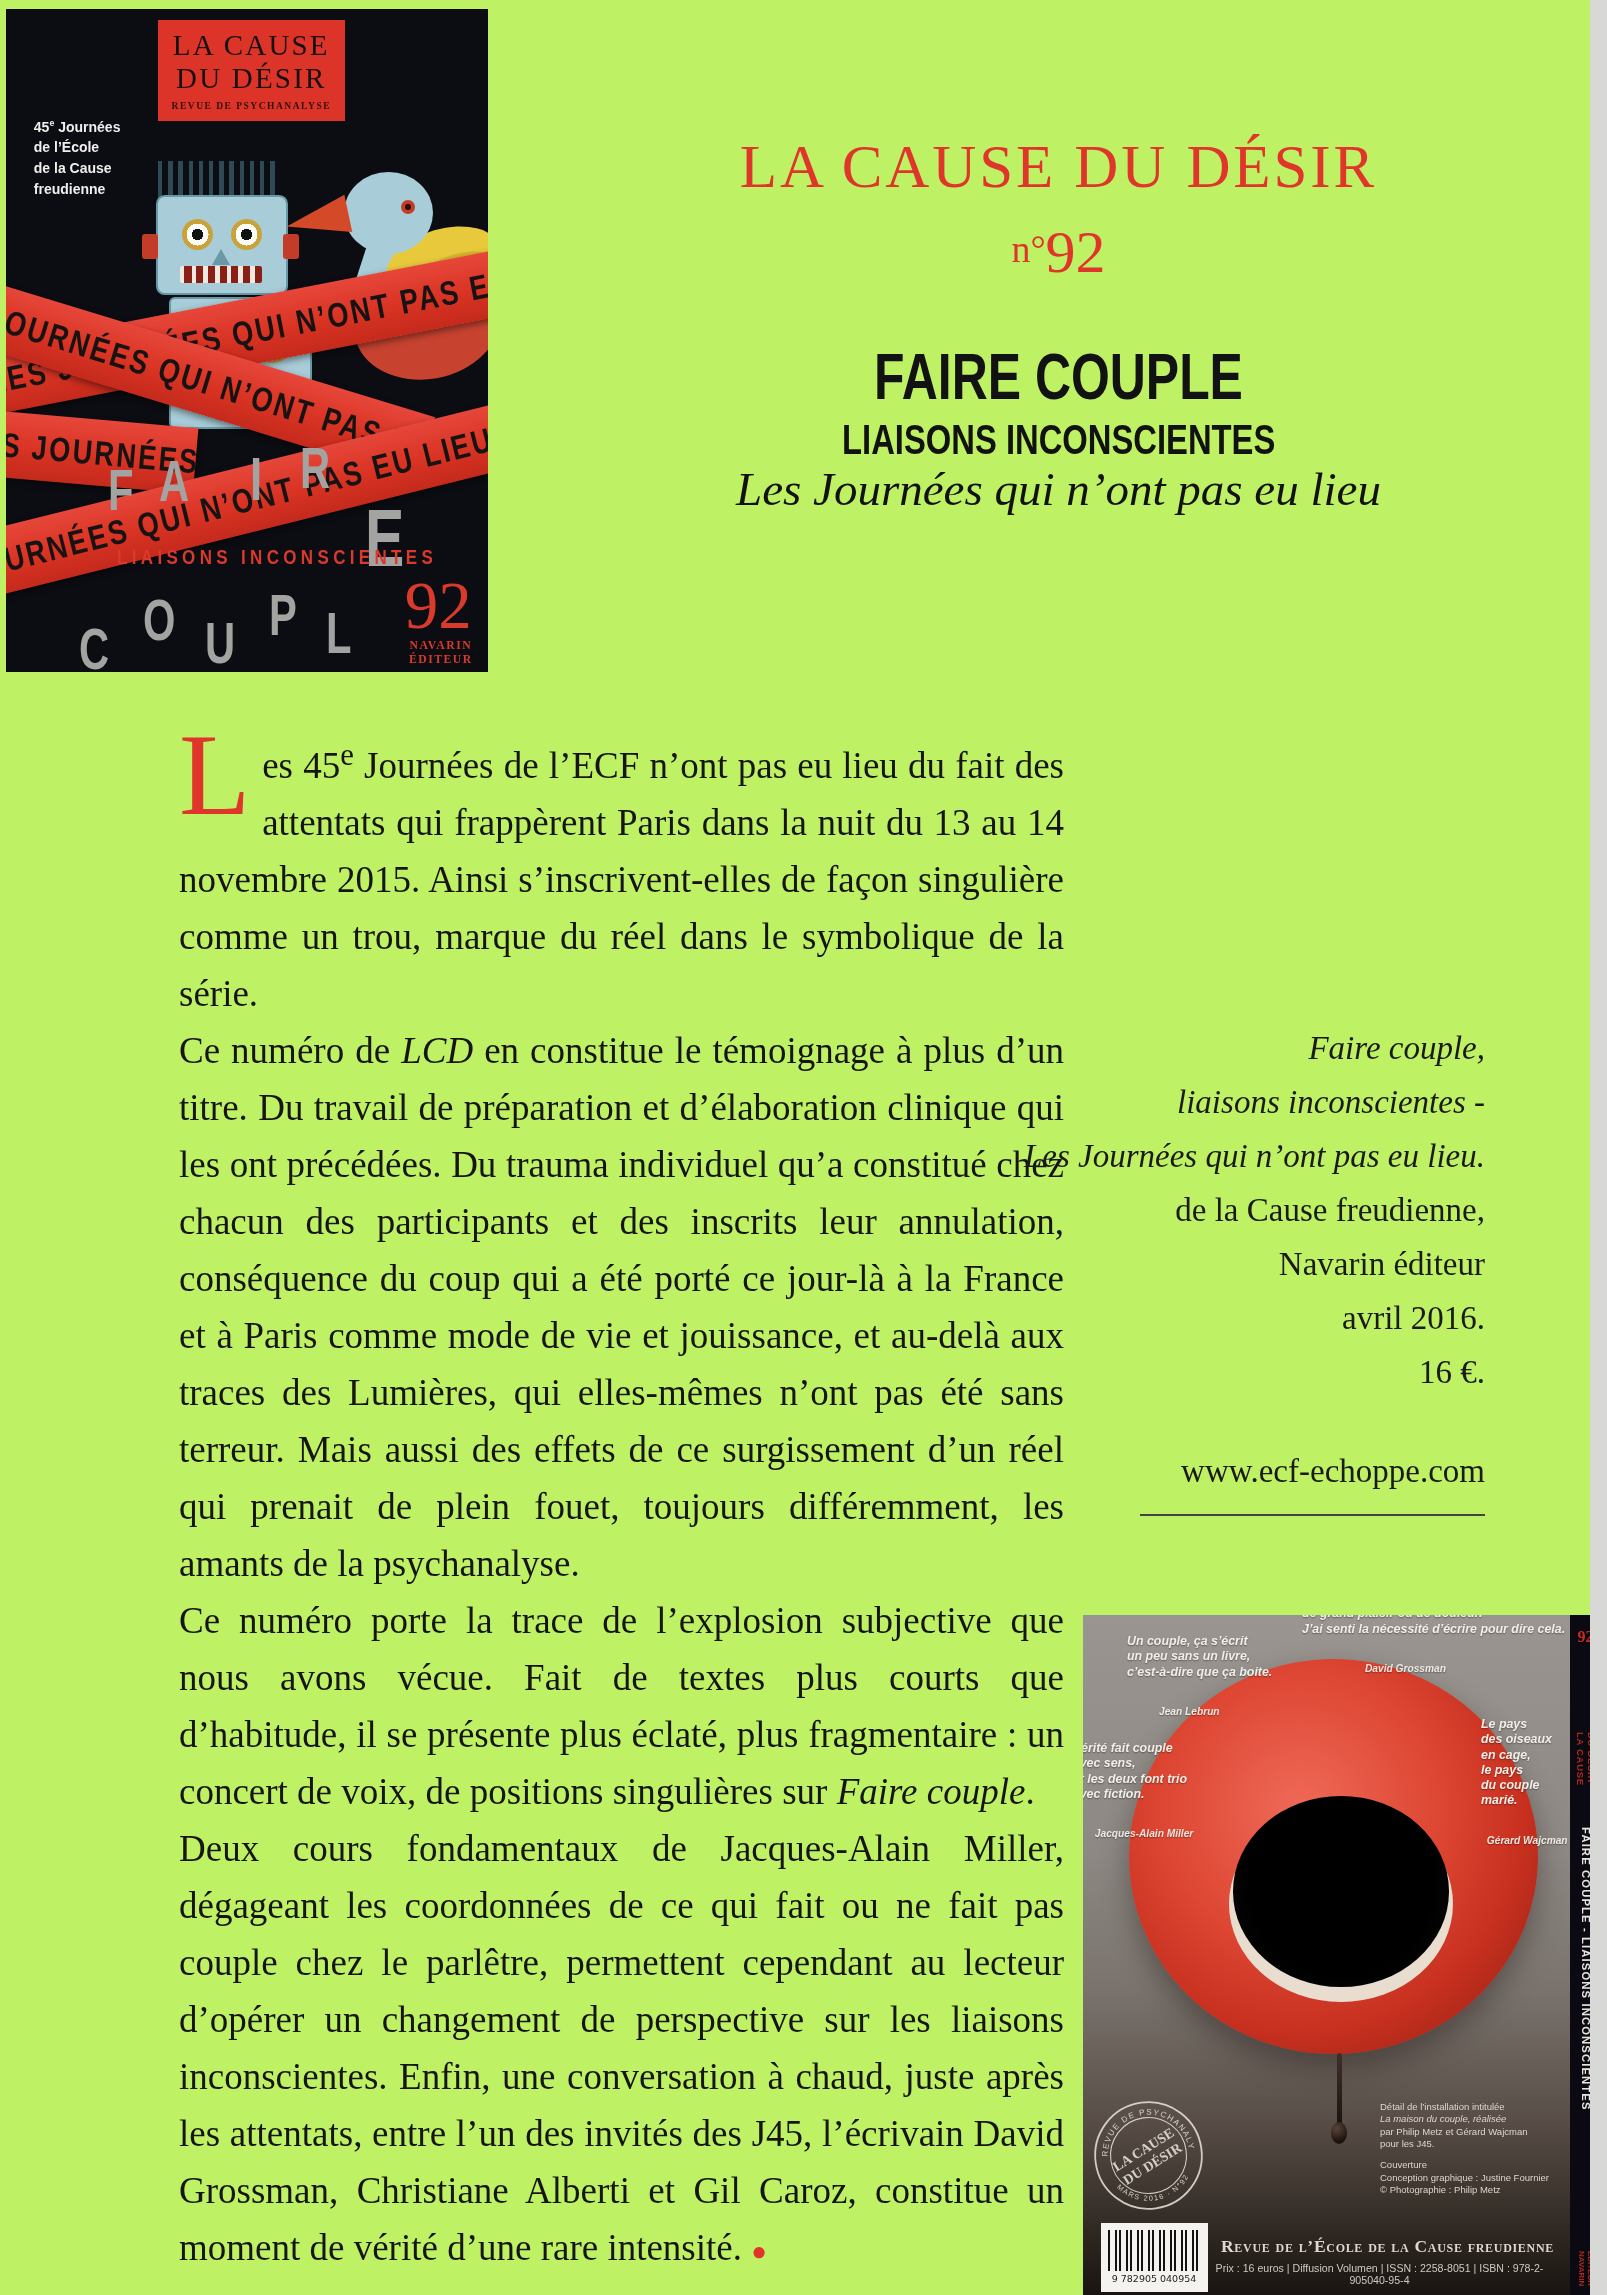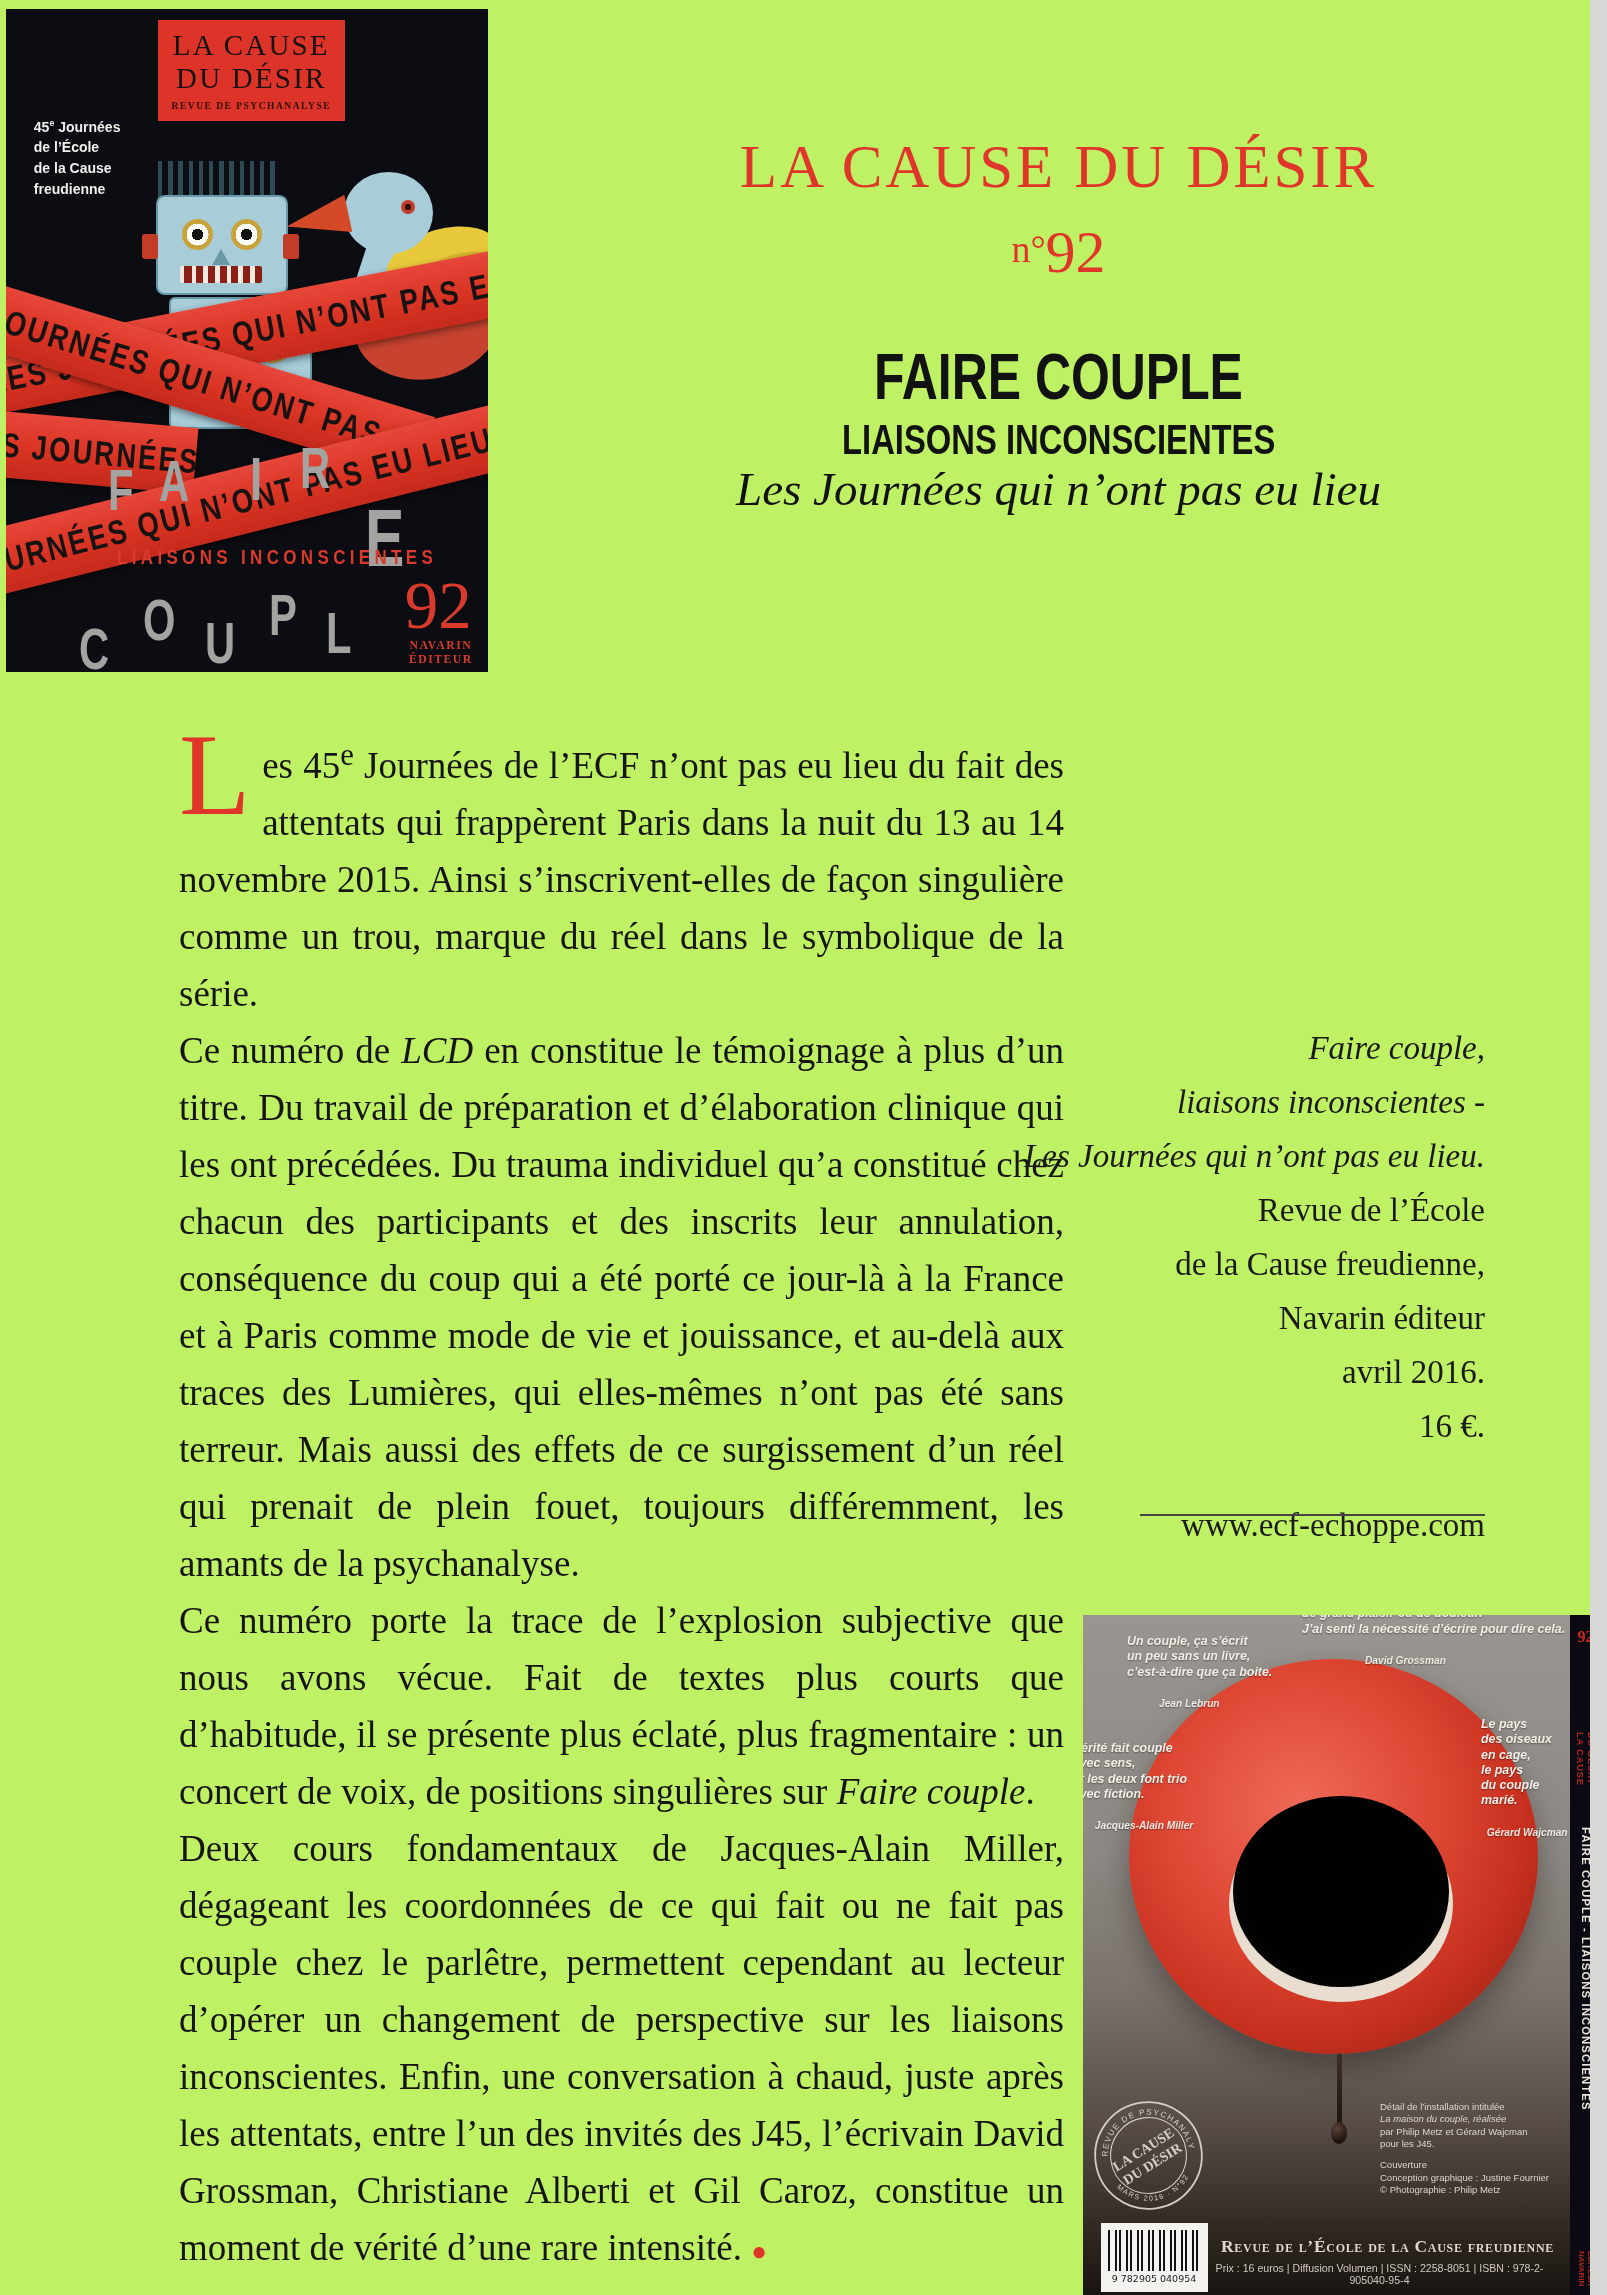--- a/index.html
+++ b/index.html
@@ -97,21 +97,21 @@
      background:radial-gradient(circle at 42% 38%,#ef6a58 0%,#dd4733 40%,#c8301f 65%,#9c2315 88%,#8a1d10 100%);
      box-shadow:0 13px 29px rgba(20,10,8,.35);}
   #crescent{left:146px;top:191px;width:224px;height:196px;border-radius:50%;background:#e9ddd0;}
   #hole{left:150px;top:181px;width:216px;height:191px;border-radius:50%;
      background:radial-gradient(circle at 50% 45%,#000 60%,#0d0a09 100%);}
   #drip{left:254px;top:438px;width:5.1px;height:73px;background:linear-gradient(#402f27,#1b1310);border-radius:2.9px;}
   #droplet{left:248px;top:507px;width:16px;height:22px;border-radius:50%;
      background:radial-gradient(circle at 35% 30%,#5a4438,#1c120d 70%);}
   .quote{position:absolute;color:#f3efe8;font-family:"Liberation Sans",sans-serif;font-style:italic;
          font-weight:bold;font-size:12.4px;line-height:15.3px;text-shadow:0 0.7px 1.5px rgba(0,0,0,.4);}
-  .attr{font-style:italic;font-size:10.2px;margin-top:16px;opacity:.95;}
+  .attr{font-style:italic;font-size:10.2px;margin-top:24px;opacity:.95;}
   #q1{left:44px;top:19px;} #q1 .attr{margin-left:32px;}
   #q2{left:219px;top:-8.8px;} #q2 .attr{margin-left:63px;}
   #q3{left:-10.2px;top:126px;} #q3 .attr{margin-left:22px;}
   #q4{left:398px;top:102px;} #q4 .attr{margin-left:5.8px;}
   #stamp{left:10.2px;top:485px;width:111px;height:111px;opacity:.85;transform:rotate(-8deg);}
   #barcode{left:17.5px;top:608px;width:107px;height:69px;background:#f4f3ef;}
   #bars{left:7.3px;top:6.6px;width:92px;height:41px;
      background:repeating-linear-gradient(90deg,#141312 0 2.2px,transparent 2.2px 3.7px,#141312 3.7px 4.4px,transparent 4.4px 7.3px,#141312 7.3px 8.8px,transparent 8.8px 11px);}
   #bcnum{left:0;top:50px;width:107px;text-align:center;font-family:"DejaVu Sans",sans-serif;font-size:9.5px;color:#222;}
   #credits{left:297px;top:486px;width:186px;color:#ddd7cf;font-family:"Liberation Sans",sans-serif;
@@ -216,21 +216,20 @@
     <p><span id="dropcap">L</span><span>es 45</span><sup>e</sup><span> Journées de l’ECF n’ont pas eu lieu du fait des attentats qui frappèrent Paris dans la nuit du 13 au 14 novembre 2015. Ainsi s’inscrivent-elles de façon singulière comme un trou, marque du réel dans le symbolique de la série.</span></p>
     <p><span>Ce numéro de </span><span class="it">LCD</span><span> en constitue le témoignage à plus d’un titre. Du travail de préparation et d’élaboration clinique qui les ont précédées. Du trauma individuel qu’a constitué chez chacun des participants et des inscrits leur annulation, conséquence du coup qui a été porté ce jour-là à la France et à Paris comme mode de vie et jouissance, et au-delà aux traces des Lumières, qui elles-mêmes n’ont pas été sans terreur. Mais aussi des effets de ce surgissement d’un réel qui prenait de plein fouet, toujours différemment, les amants de la psychanalyse.</span></p>
     <p><span>Ce numéro porte la trace de l’explosion subjective que nous avons vécue. Fait de textes plus courts que d’habitude, il se présente plus éclaté, plus fragmentaire : un concert de voix, de positions singulières sur </span><span class="it">Faire couple</span><span>.</span></p>
     <p><span>Deux cours fondamentaux de Jacques-Alain Miller, dégageant les coordonnées de ce qui fait ou ne fait pas couple chez le parlêtre, permettent cependant au lecteur d’opérer un changement de perspective sur les liaisons inconscientes. Enfin, une conversation à chaud, juste après les attentats, entre l’un des invités des J45, l’écrivain David Grossman,  Christiane Alberti et Gil Caroz, constitue un moment de vérité d’une rare intensité. </span><span id="endmark">●</span></p>
   </div>
 
   <div id="infocol" class="abs">
     <div class="it">Faire couple,</div>
     <div class="it">liaisons inconscientes -</div>
     <div class="it">Les Journées qui n’ont pas eu lieu.</div>
-    <div>Revue de l’École</div>
     <div>de la Cause freudienne,</div>
     <div>Navarin éditeur</div>
     <div>avril 2016.</div>
     <div>16 €.</div>
     <div class="gap"></div>
     <div id="weblink">www.ecf-echoppe.com</div>
   </div>
   <div id="rule" class="abs"></div>
 
   <div id="backcover" class="abs">

